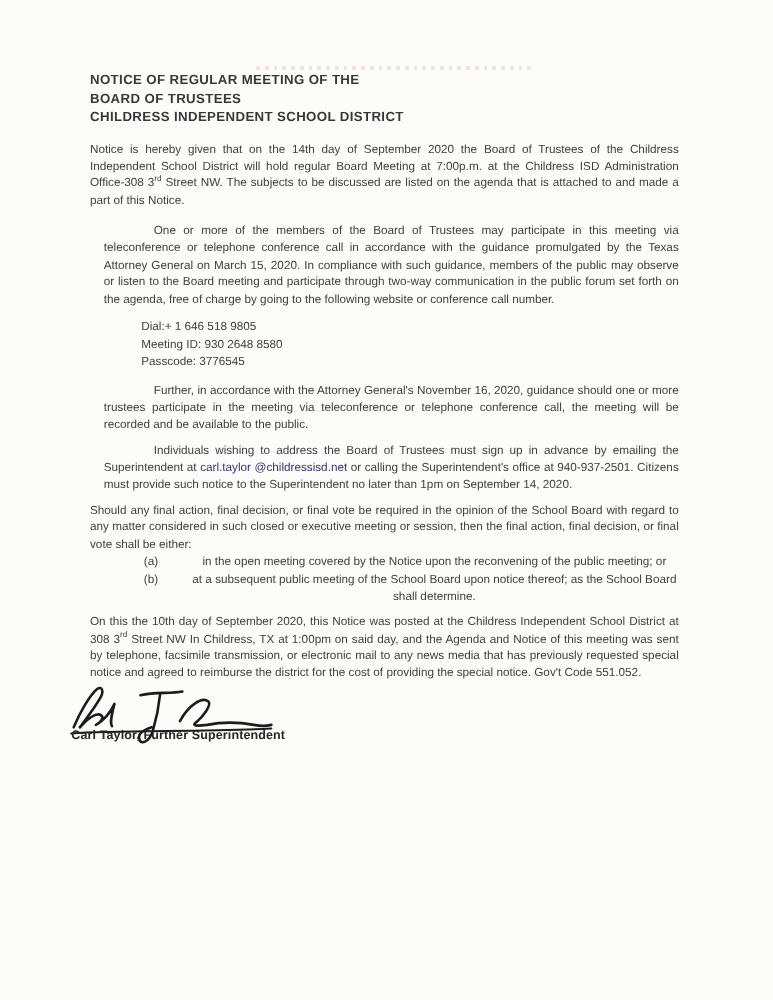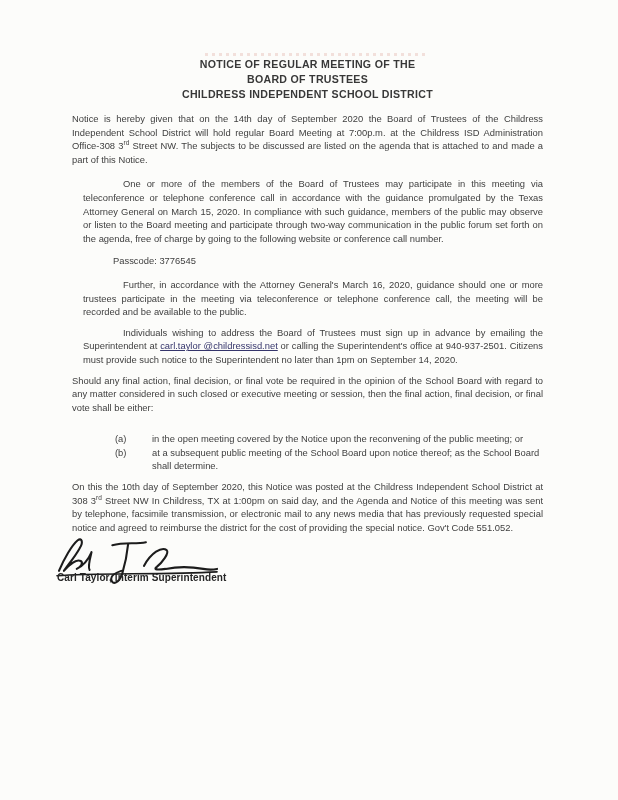--- a/index.html
+++ b/index.html
@@ -24,45 +24,44 @@
   }
   .content {
     position: absolute;
     left: 72px; top: 57px;
     width: 471px;
     color: #404040;
     font-size: 9.4px;
     line-height: 13.6px;
   }
   .title-block {
-    text-align: center;
+    text-align: left;
     font-weight: bold;
     font-size: 10.6px;
     line-height: 15px;
     letter-spacing: 0.3px;
     color: #383838;
     margin-bottom: 10px;
   }
   p { margin: 0; text-align: justify; }
   .ind { text-indent: 40px; margin-left: 11px; }
   .p1 { margin-bottom: 11px; }
   .p2 { margin-bottom: 9px; }
   .dial-block { margin-left: 41px; margin-bottom: 10px; }
   .p3 { margin-bottom: 7px; }
   .p4 { margin-bottom: 7px; }
-  .p5 { margin-bottom: 18px; }
+  .p5 { margin-bottom: 1px; }
   .options { margin-bottom: 7px; }
   .opt { display: flex; margin-left: 43px; }
   .opt-label { width: 37px; flex-shrink: 0; }
-  .opt-text { flex: 1; text-align: left; }
+  .opt-text { flex: 1; text-align: center; }
   .p6 { margin-bottom: 2px; }
   sup.ord { font-size: 6.5px; line-height: 0; vertical-align: super; }
   a.email {
     color: #35356b;
-    text-decoration: underline;
     cursor: pointer;
   }
   .sig-block { margin-left: -17px; margin-top: 1px; }
   .sig-svg { display: block; margin-bottom: -13px; }
   .sig-name {
     font-weight: 700;
     font-size: 10px;
     letter-spacing: 0.1px;
     color: #262626;
     padding-left: 2px;
@@ -82,24 +81,26 @@
       <div>NOTICE OF REGULAR MEETING OF THE</div>
       <div>BOARD OF TRUSTEES</div>
       <div>CHILDRESS INDEPENDENT SCHOOL DISTRICT</div>
     </div>
 
     <p class="p1"><span>Notice is hereby given that on the 14th day of September 2020 the Board of Trustees of the Childress Independent School District will hold regular Board Meeting at 7:00p.m. at the Childress ISD Administration Office-308 3</span><sup class="ord">rd</sup><span> Street NW. The subjects to be discussed are listed on the agenda that is attached to and made a part of this Notice.</span></p>
 
     <p class="p2 ind">One or more of the members of the Board of Trustees may participate in this meeting via teleconference or telephone conference call in accordance with the guidance promulgated by the Texas Attorney General on March 15, 2020. In compliance with such guidance, members of the public may observe or listen to the Board meeting and participate through two-way communication in the public forum set forth on the agenda, free of charge by going to the following website or conference call number.</p>
 
     <div class="dial-block">
+      <div>Dial:+ 1 646 518 9805</div>
+      <div>Meeting ID: 930 2648 8580</div>
       <div>Passcode: 3776545</div>
     </div>
 
-    <p class="p3 ind">Further, in accordance with the Attorney General's March 16, 2020, guidance should one or more trustees participate in the meeting via teleconference or telephone conference call, the meeting will be recorded and be available to the public.</p>
+    <p class="p3 ind">Further, in accordance with the Attorney General's November 16, 2020, guidance should one or more trustees participate in the meeting via teleconference or telephone conference call, the meeting will be recorded and be available to the public.</p>
 
     <p class="p4 ind"><span>Individuals wishing to address the Board of Trustees must sign up in advance by emailing the Superintendent at </span><a class="email">carl.taylor @childressisd.net</a><span> or calling the Superintendent's office at 940-937-2501. Citizens must provide such notice to the Superintendent no later than 1pm on September 14, 2020.</span></p>
 
     <p class="p5">Should any final action, final decision, or final vote be required in the opinion of the School Board with regard to any matter considered in such closed or executive meeting or session, then the final action, final decision, or final vote shall be either:</p>
 
     <div class="options">
       <div class="opt">
         <span class="opt-label">(a)</span>
         <span class="opt-text">in the open meeting covered by the Notice upon the reconvening of the public meeting; or</span>
       </div>
@@ -112,17 +113,17 @@
     <p class="p6"><span>On this the 10th day of September 2020, this Notice was posted at the Childress Independent School District at 308 3</span><sup class="ord">rd</sup><span> Street NW In Childress, TX at 1:00pm on said day, and the Agenda and Notice of this meeting was sent by telephone, facsimile transmission, or electronic mail to any news media that has previously requested special notice and agreed to reimburse the district for the cost of providing the special notice. Gov't Code 551.052.</span></p>
 
     <div class="sig-block">
       <svg class="sig-svg" width="168" height="48" viewBox="0 0 170 48" fill="none" xmlns="http://www.w3.org/2000/svg">
         <path d="M4,35 C9,23 17,9 23,4 C27,1 29,6 25,12 C20,21 13,29 9,35 C15,28 22,23 26,25 C29,27 26,31 22,33 C28,30 34,23 37,16 C35,24 33,31 35,34" stroke="#1c1c1c" stroke-width="2.1" stroke-linecap="round" stroke-linejoin="round"></path>
         <path d="M58,9 C70,6 82,8 92,6" stroke="#1c1c1c" stroke-width="2.1" stroke-linecap="round"></path>
         <path d="M74,8 C73,18 71,28 68,38 C65,47 58,50 57,44 C56,40 61,37 67,35" stroke="#1c1c1c" stroke-width="2.1" stroke-linecap="round" stroke-linejoin="round"></path>
         <path d="M90,30 C97,17 108,10 113,14 C116,17 108,27 103,31 C99,34 104,34 112,33 C127,30 139,31 150,33 C155,34 160,34 164,33" stroke="#1c1c1c" stroke-width="2.1" stroke-linecap="round" stroke-linejoin="round"></path>
         <path d="M2,40 C40,37 110,39 164,36" stroke="#1c1c1c" stroke-width="1.6" stroke-linecap="round"></path>
       </svg>
-      <div class="sig-name">Carl Taylor, Interim Superintendent</div>
+      <div class="sig-name">Carl Taylor, Further Superintendent</div>
     </div>
 
   </div>
 </div>
 
 </body></html>

